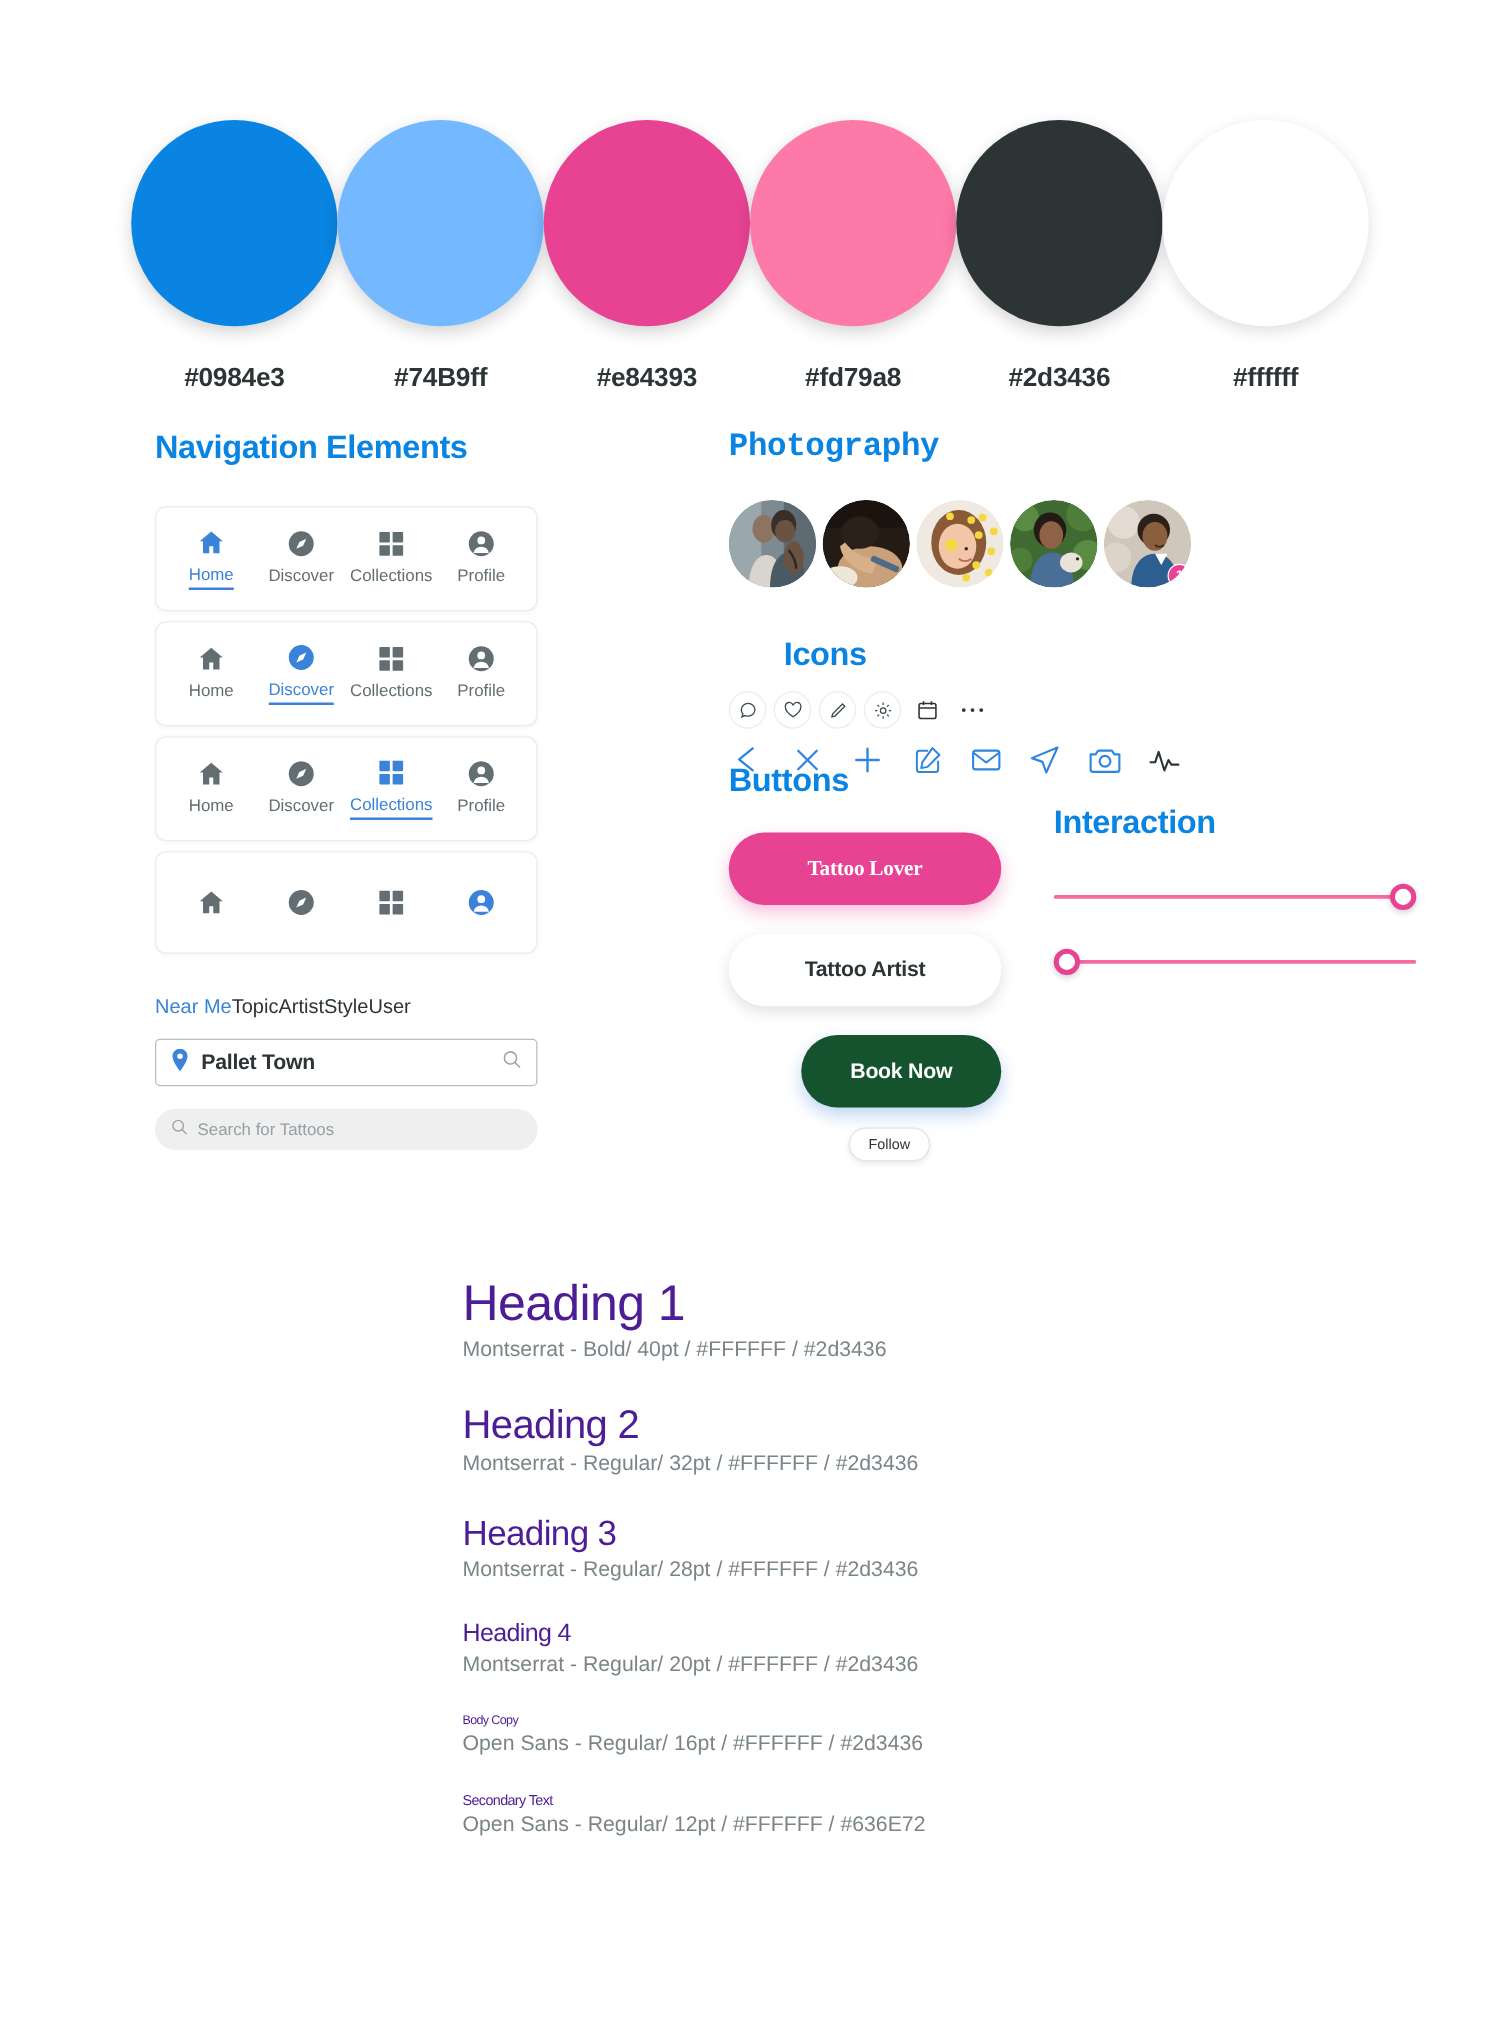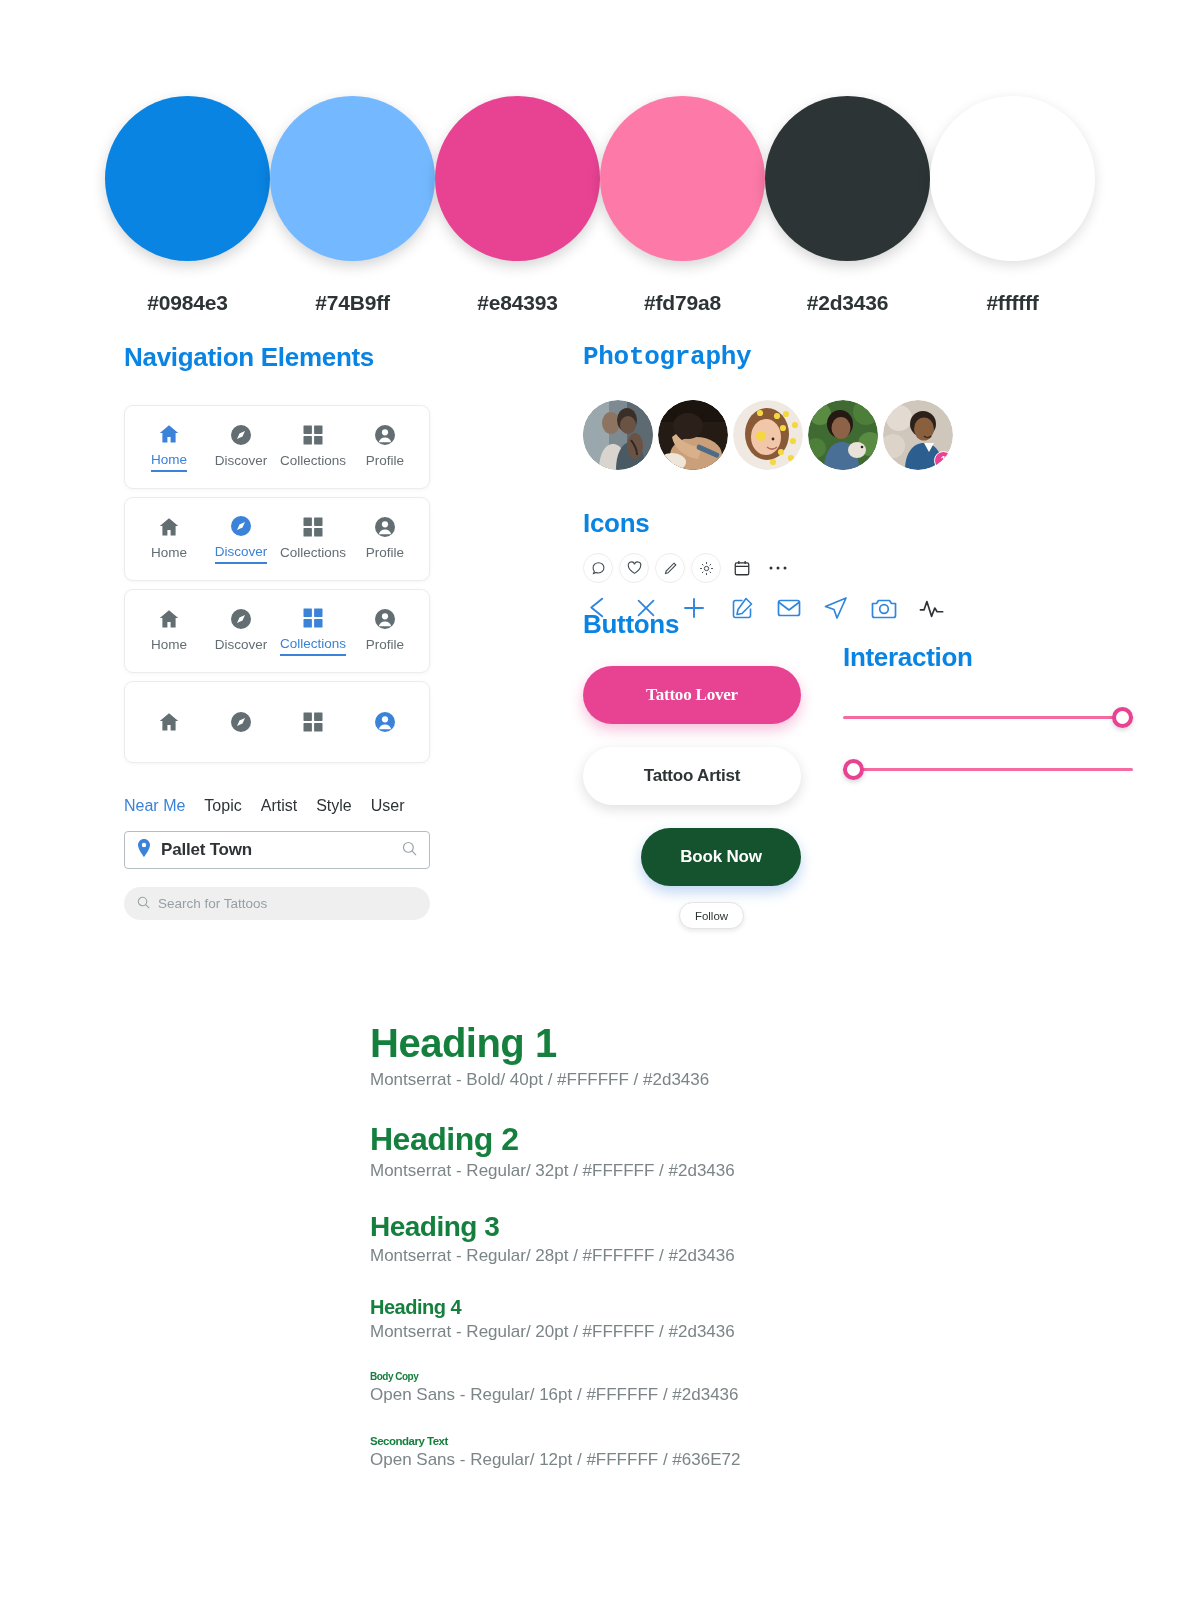--- a/index.html
+++ b/index.html
@@ -69,21 +69,21 @@
     color: #636e72;
     line-height: 1;
     padding-bottom: 3px;
   }
   .nav-item.active .nav-label {
     color: #3b82d9;
     border-bottom: 2px solid #3b82d9;
   }
 
   
-  .tabs { display: flex; gap: 19px; margin-top: 34px; }
+  .tabs { display: flex; margin-top: 34px; }
   .tab { font-size: 16px; color: #2d3436; }
   .tab.active { color: #3b82d9; }
 
   
   .loc-field {
     margin-top: 16px;
     height: 38px;
     border: 1.6px solid #b2bec3;
     border-radius: 4px;
     display: flex;
@@ -118,21 +118,21 @@
     position: absolute; right: 0; bottom: 0;
     width: 19px; height: 19px; border-radius: 50%;
     background: #e84393; color: #fff;
     font-size: 10px; font-weight: bold;
     display: flex; align-items: center; justify-content: center;
     border: 1.5px solid #fff;
   }
 
   
   #icons-sec { position: absolute; left: 583px; top: 508px; width: 420px; }
-  #icons-sec .sec-title { margin-bottom: 14px; }
+  #icons-sec .sec-title { margin-bottom: 14px; margin-left: 44px; }
   .icon-row1 { display: flex; align-items: center; gap: 6px; }
   .icon-circle {
     width: 30px; height: 30px; border-radius: 50%;
     border: 1px solid #ededed;
     display: flex; align-items: center; justify-content: center;
   }
   .icon-plain { display: flex; align-items: center; justify-content: center; width: 30px; height: 30px; }
   .icon-row2 { display: flex; align-items: center; gap: 21px; margin-top: 10px; }
   .icon-row2 > span { display: flex; align-items: center; justify-content: center; }
 
@@ -181,21 +181,21 @@
     width: 21px; height: 21px; border-radius: 50%;
     background: #fff; border: 4px solid #e84393;
     box-shadow: 0 2px 5px rgba(0,0,0,0.18);
   }
   .slider-knob.right { right: 0; }
   .slider-knob.left { left: 0; }
 
   
   #typo { position: absolute; left: 370px; top: 1018px; width: 520px; }
   .typo-block { margin-bottom: 26px; }
-  .typo-sample { color: #15803d; font-weight: bold; line-height: 1.25; letter-spacing: -0.5px; }
+  .typo-sample { color: #4c1d95; font-weight: normal; line-height: 1.25; letter-spacing: -0.5px; }
   .typo-spec { color: #7b8587; line-height: 1.45; }
   .h1-sample { font-size: 40px; }
   .h1-spec { font-size: 17px; }
   .h2-sample { font-size: 32px; }
   .h2-spec { font-size: 17px; }
   .h3-sample { font-size: 28px; }
   .h3-spec { font-size: 17px; }
   .h4-sample { font-size: 20px; }
   .h4-spec { font-size: 17px; }
   .body-sample { font-size: 10px; }

